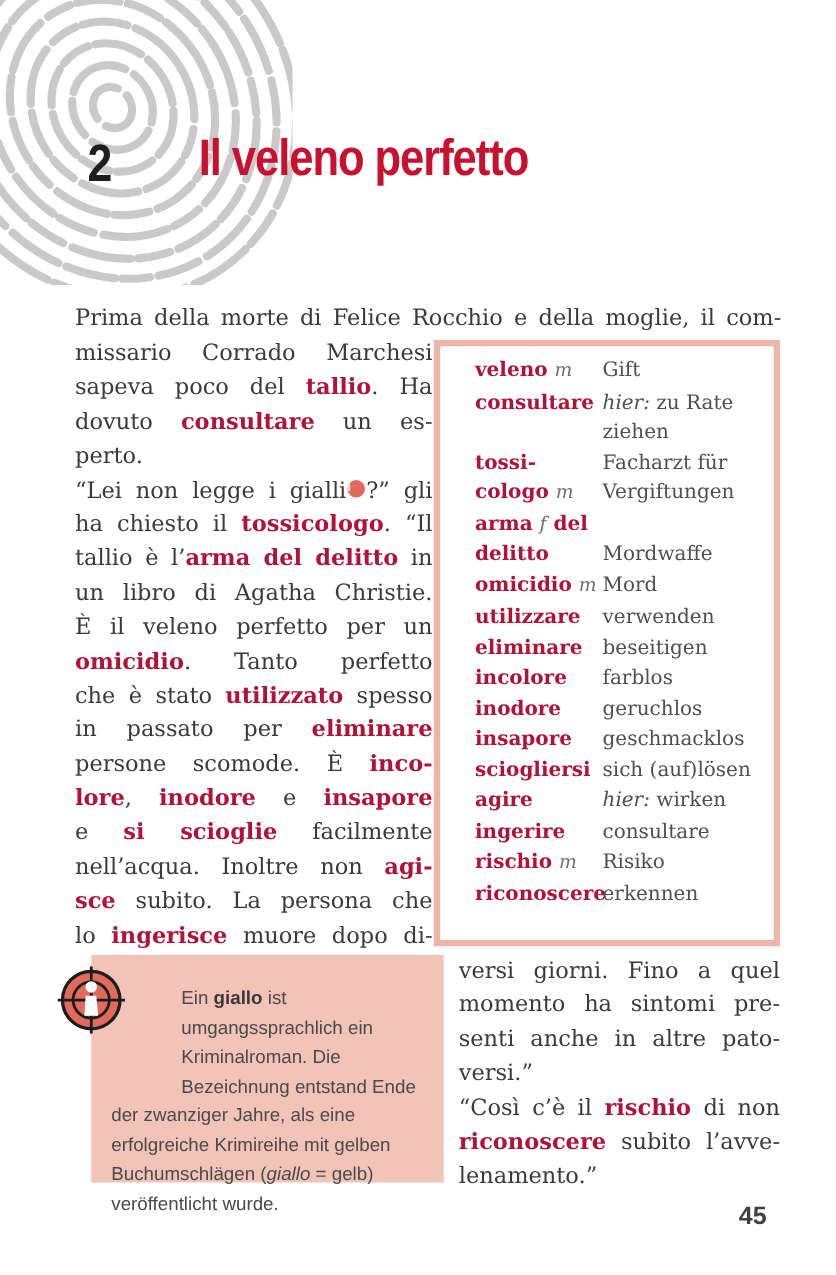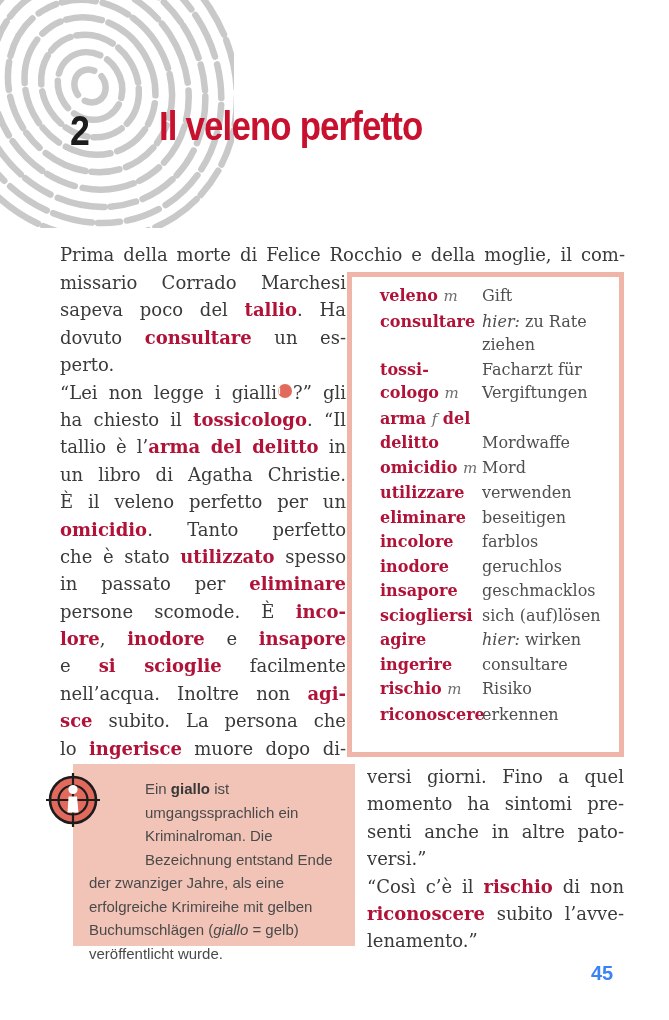--- a/index.html
+++ b/index.html
@@ -32,31 +32,31 @@
   .vrow{display:flex;margin-bottom:1px;}
   .vrow .vit{width:102px;flex:0 0 102px;color:#b01238;font-weight:bold;font-size:16px;
              line-height:23.5px;white-space:pre-line;}
   .vrow .vde{flex:1;color:#4f4f4f;font-size:16px;line-height:23.5px;white-space:pre-line;font-weight:normal;}
   .vrow.vbottom .vde{align-self:flex-end;}
   .r-g{font-style:italic;font-weight:normal;color:#6e6e6e;font-size:15px;}
   .r-hier{font-style:italic;}
 
   
   .infobox{position:absolute;left:73px;top:764px;width:282px;height:182px;box-sizing:border-box;
-           background:#f2c4b7;padding:13px 16px 0 16px;
+           background:#f2c4b7;padding:23px 16px 0 16px;
            font-family:"Liberation Sans",sans-serif;font-size:15px;line-height:23.5px;color:#4a4a4a;}
   .infobox .spacer{float:left;width:56px;height:72px;}
   .infobox p{margin:0;}
   .target{position:absolute;left:-27px;top:9px;}
   .r-b{font-weight:bold;color:#383838;}
   .r-i{font-style:italic;}
 
   
   .pagenum{position:absolute;left:591px;top:962px;font-family:"Liberation Sans",sans-serif;
-           font-weight:bold;font-size:20px;color:#3b82f6;}
+           font-weight:bold;font-size:20px;color:#404040;}
 </style>
 </head>
 <body>
 
 <div class="page">
 
   <svg class="fingerprint" width="262" height="252" viewBox="0 0 262 252">
     <g fill="none" stroke="#c9c9c9" stroke-width="6.5" stroke-linecap="round" transform="rotate(-33 118 110)">
       <ellipse cx="118" cy="110" rx="15" ry="17" stroke-dasharray="40 9"></ellipse>
       <ellipse cx="118" cy="110" rx="31" ry="35" stroke-dasharray="30 7 52 8"></ellipse>

